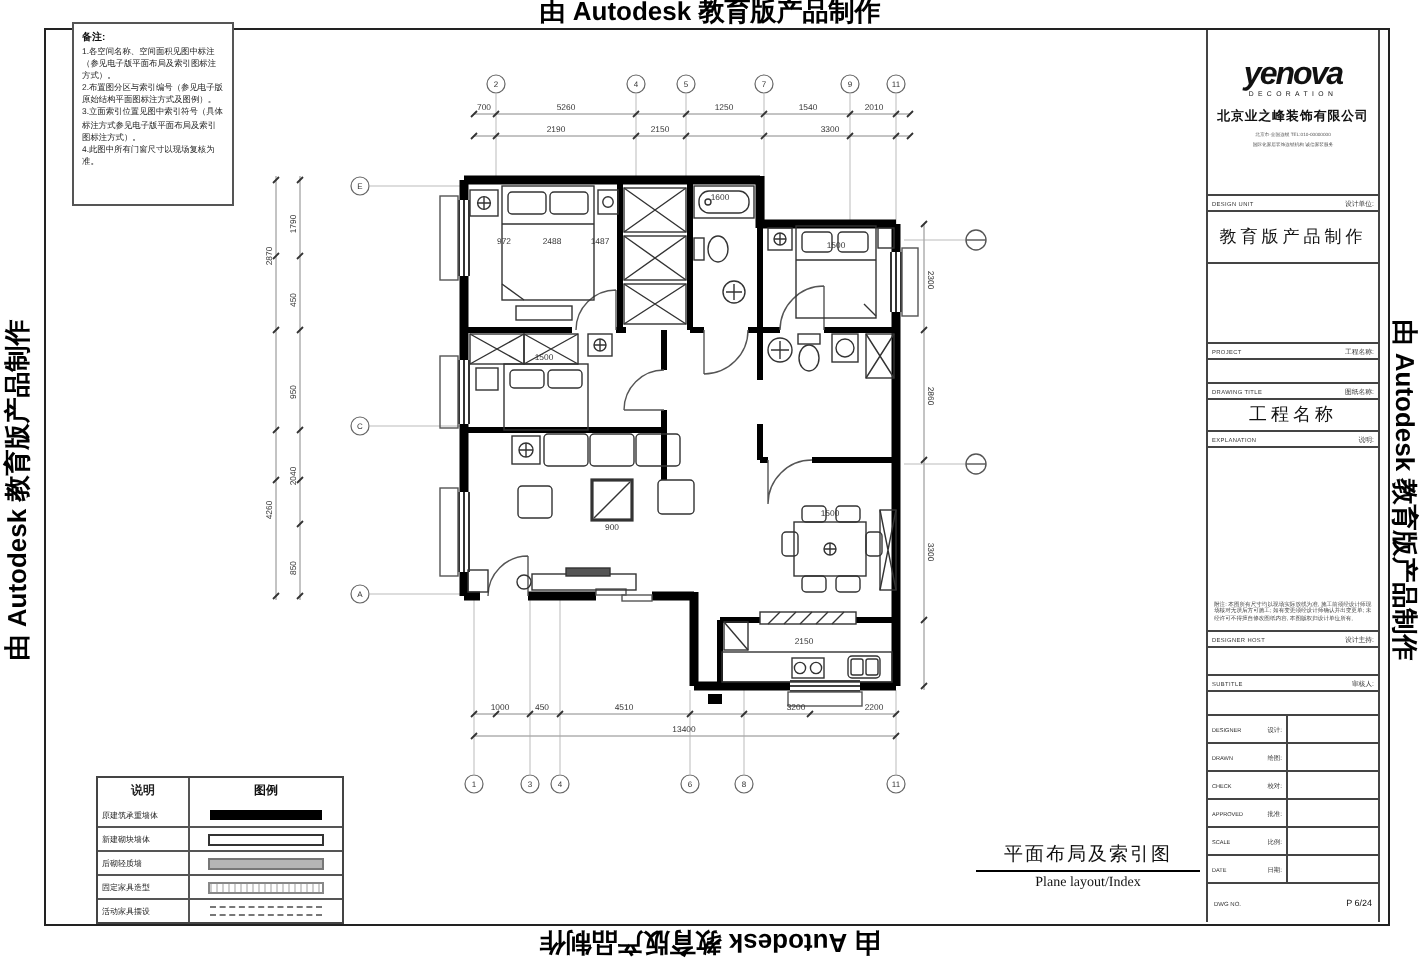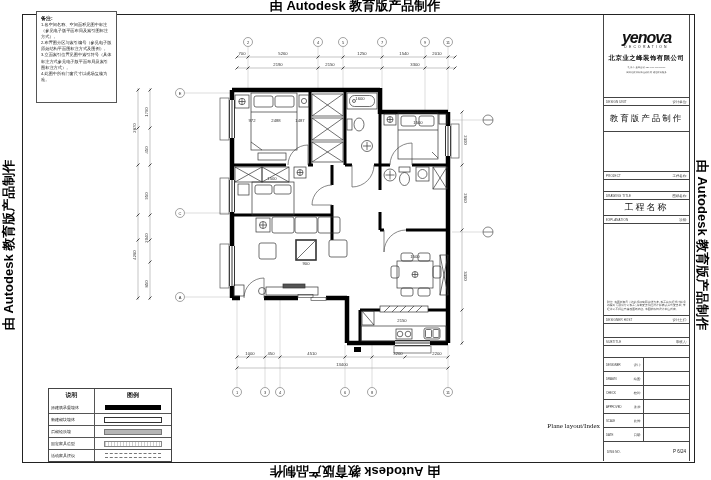--- a/index.html
+++ b/index.html
@@ -31,21 +31,21 @@
   .lg-d{height:11px;}
   .sw{width:56px;height:5px;}
   .sw-solid-black{background:#000;}
   .sw-outline{border:0.8px solid #333;background:#fff;height:4px;}
   .sw-gray{background:#b5b5b5;border:0.5px solid #777;height:4px;}
   .sw-dotted{border:0.7px solid #888;background:repeating-linear-gradient(90deg,#cfcfcf 0 1px,#fff 1px 3px);height:4px;}
   .sw-dashed{border-top:1px dashed #777;border-bottom:1px dashed #777;background:#fff;height:3px;}
   
   #plan-title{left:488px;top:421px;width:112px;text-align:center;z-index:3;}
   #plan-title .pt-cn{font-size:9.5px;letter-spacing:1px;border-bottom:1.3px solid #000;padding-bottom:1px;}
-  #plan-title .pt-en{font-size:7px;font-family:"Liberation Serif",serif;padding-top:1px;text-align:right;}
+  #plan-title .pt-en{font-size:7px;font-family:"Liberation Serif",serif;padding-top:1px;}
   
   #title-block{left:603px;top:15px;width:87px;height:446px;border-left:1px solid #444;border-right:1px solid #444;
                background:#fff;z-index:3;box-sizing:border-box;display:flex;flex-direction:column;font-size:4px;}
   .tb-cell{box-sizing:border-box;border-bottom:0.8px solid #444;flex:0 0 auto;position:relative;}
   .tb-head{height:8px;display:flex;align-items:center;justify-content:space-between;padding:0 2px;}
   .tb-head .en{font-size:2.9px;color:#333;letter-spacing:0.2px;}
   .tb-head .cn{font-size:3.4px;color:#333;}
   #tb-logo{height:83px;text-align:center;}
   .logo-word{font-style:italic;font-weight:bold;font-size:16px;letter-spacing:-1px;margin-top:14px;}
   .logo-sub{font-size:3.4px;letter-spacing:2.2px;margin-top:-2px;}
@@ -425,20 +425,21 @@
       <div class="lg-row lg-d">
         <div class="lg-c lg-c1">活动家具摆设</div>
         <div class="lg-c lg-c2">
           <div class="sw sw-dashed"></div>
         </div>
       </div>
     </div>
 </div>
 
 <div class="abs" id="plan-title">
+  <div class="pt-cn">平面布局及索引图</div>
   <div class="pt-en">Plane layout/Index</div>
 </div>
 
 <div class="abs" id="title-block">
   <div class="tb-cell" id="tb-logo">
     <div class="logo-word">yenova</div>
     <div class="logo-sub">DECORATION</div>
     <div class="company">北京业之峰装饰有限公司</div>
     <div class="addr">北京市·全国连锁 TEL:010-00000000</div>
     <div class="addr">国际化家居装饰连锁机构 诚信家装服务</div>

